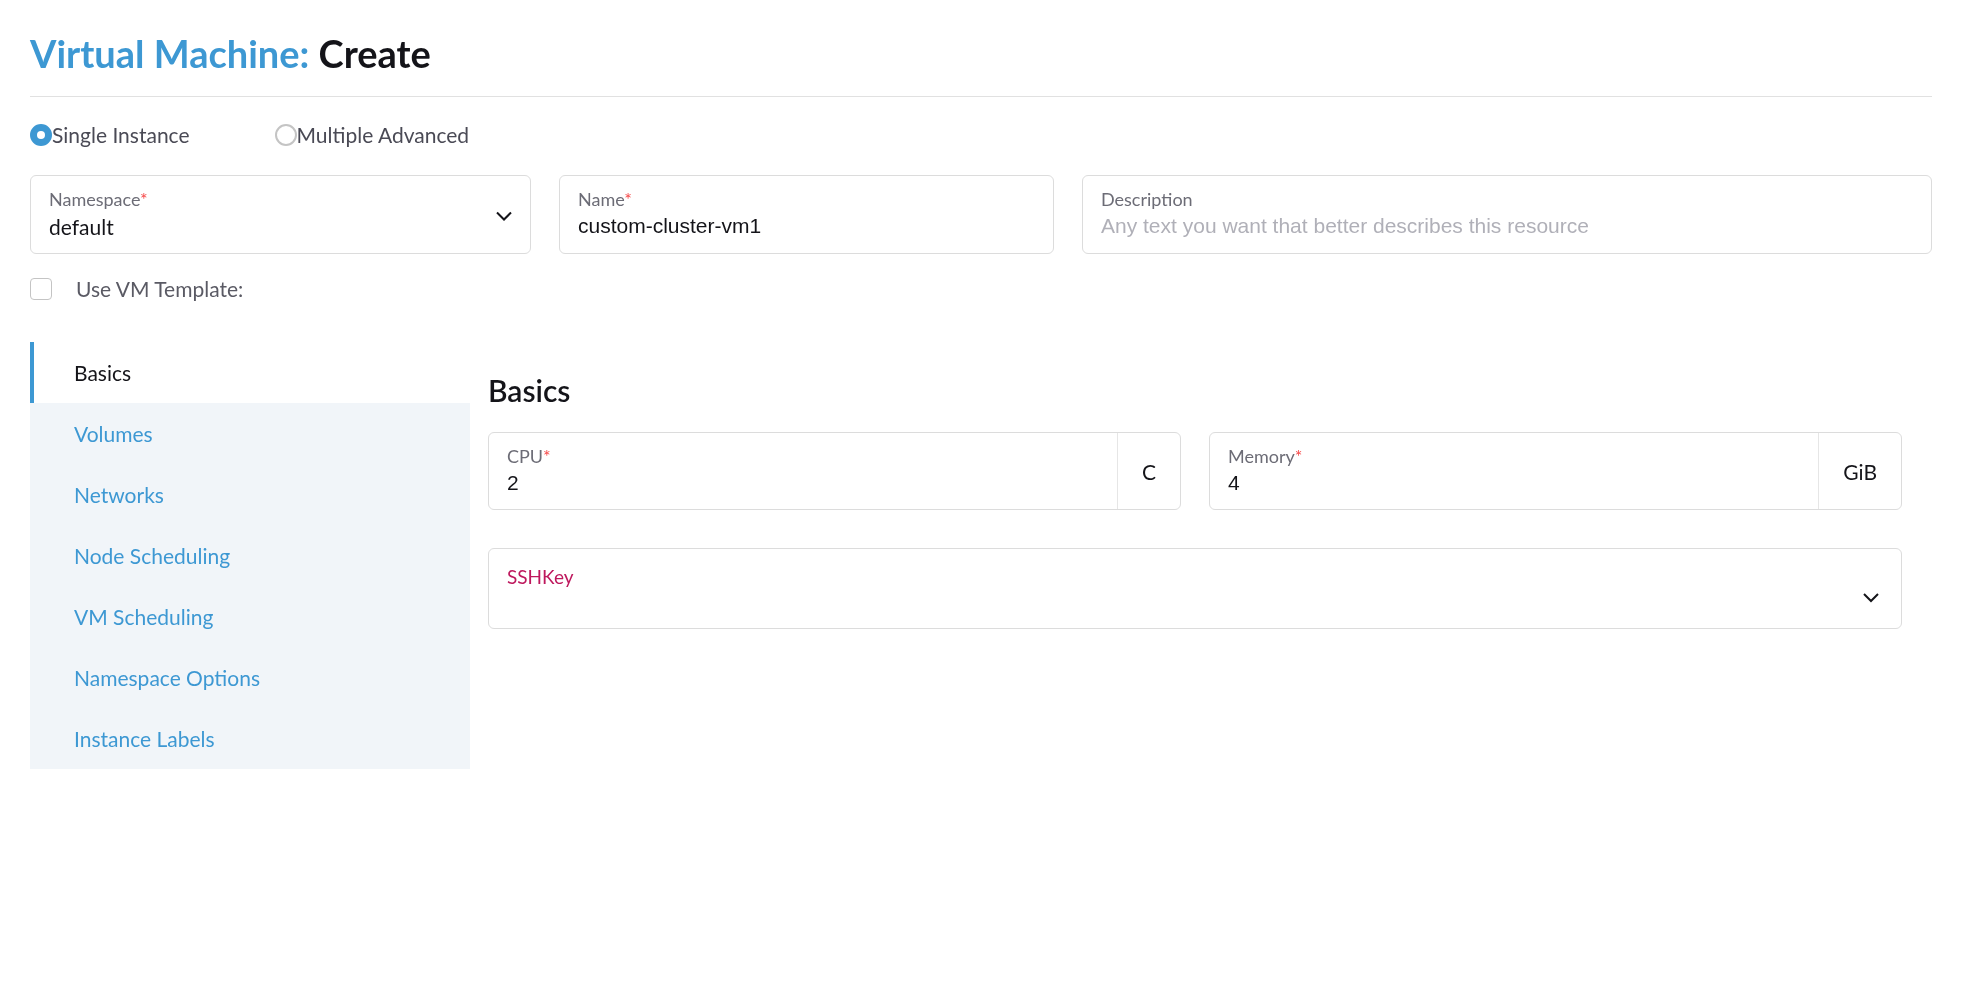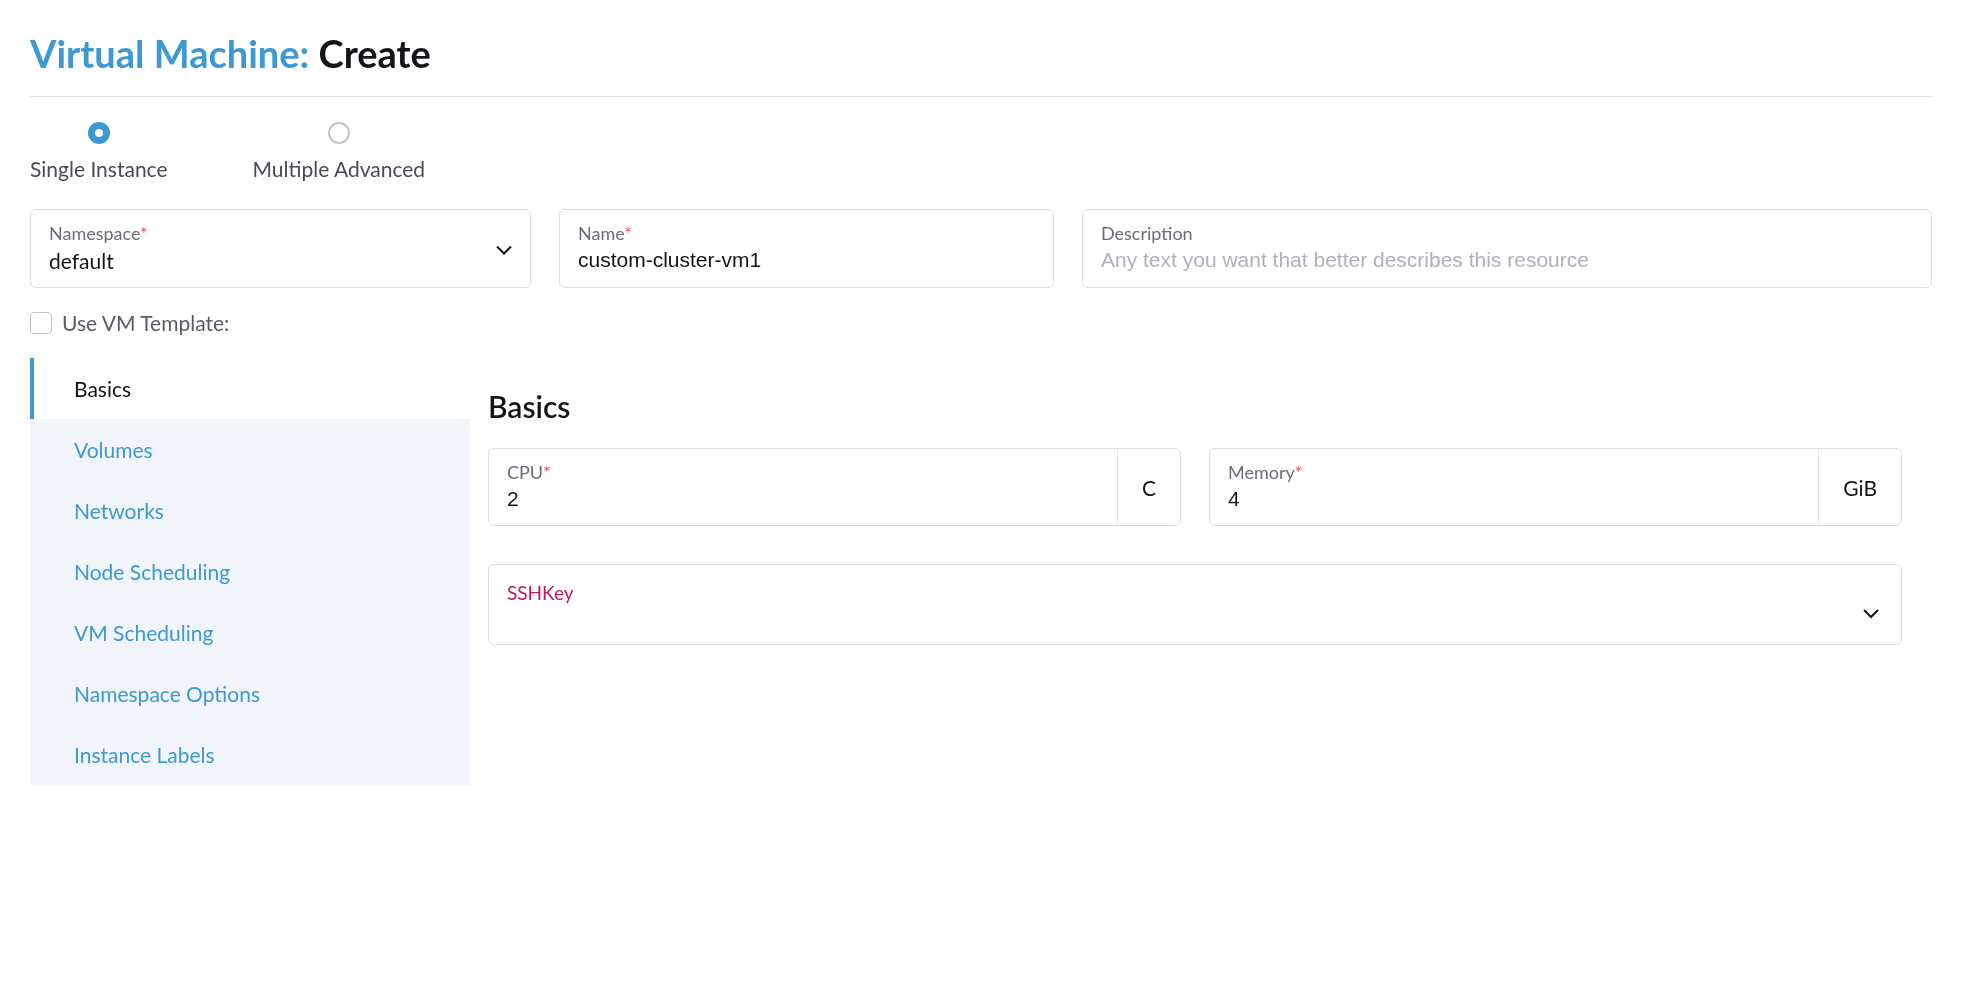--- a/index.html
+++ b/index.html
@@ -27,25 +27,23 @@
   margin-bottom: 25px;
 }
 .radio-row {
   display: flex;
   gap: 85px;
   margin-bottom: 28px;
 }
 .radio-option {
   display: flex;
   align-items: center;
-  gap: 12px;
   cursor: pointer;
   font-size: 21px;
   color: #4a4a55;
-  flex-direction: column;
 }
 .radio-outer {
   width: 22px;
   height: 22px;
   border-radius: 50%;
   border: 2px solid #c4c4c4;
   display: flex;
   align-items: center;
   justify-content: center;
 }
@@ -95,22 +93,22 @@
 }
 .dropdown-chevron {
   position: absolute;
   right: 18px;
   top: 50%;
   transform: translateY(-50%);
 }
 .checkbox-row {
   display: flex;
   align-items: center;
-  gap: 10px;
-  margin-bottom: 23px;
+  gap: 24px;
+  margin-bottom: 41px;
 }
 .checkbox-box {
   width: 22px;
   height: 22px;
   border: 1px solid #c4c4c4;
   border-radius: 4px;
 }
 .checkbox-label {
   font-size: 21px;
   color: #5a5a64;

